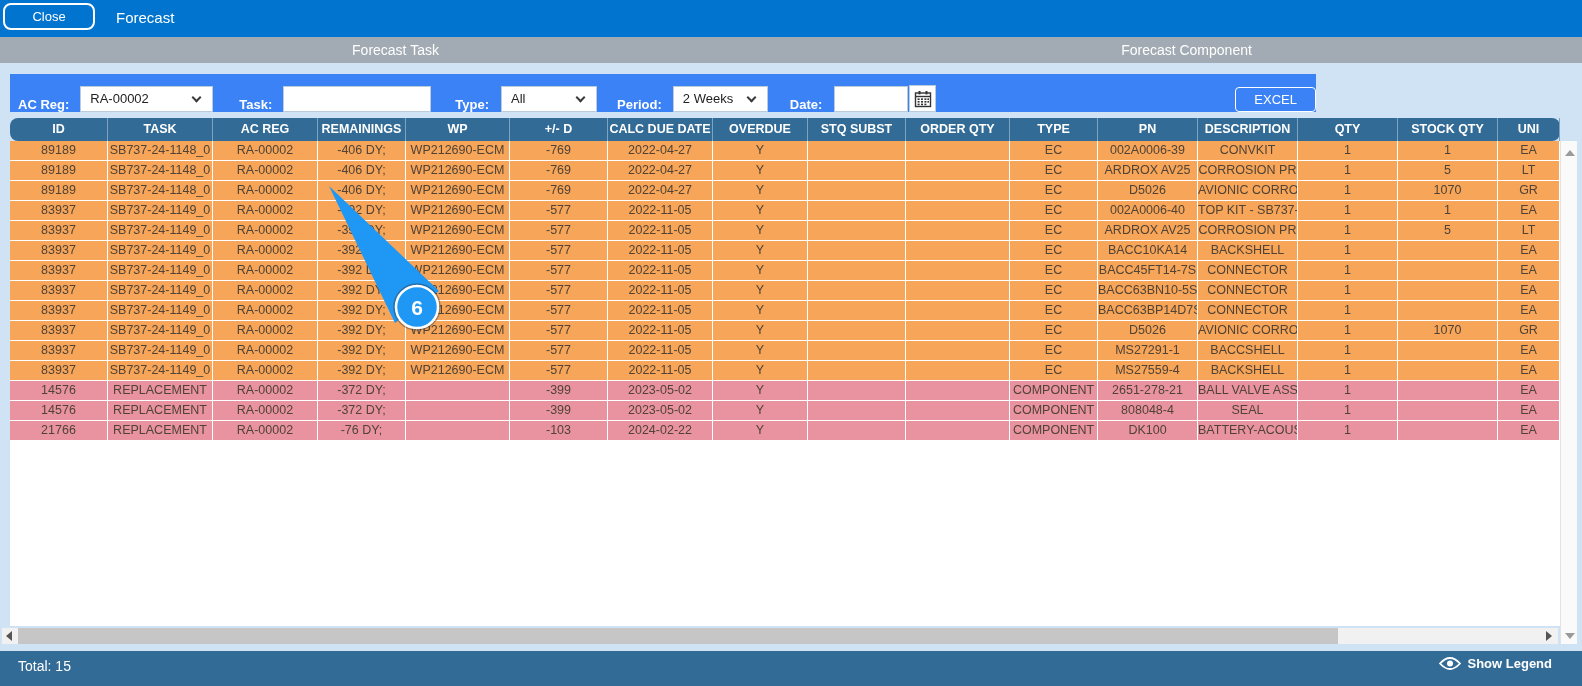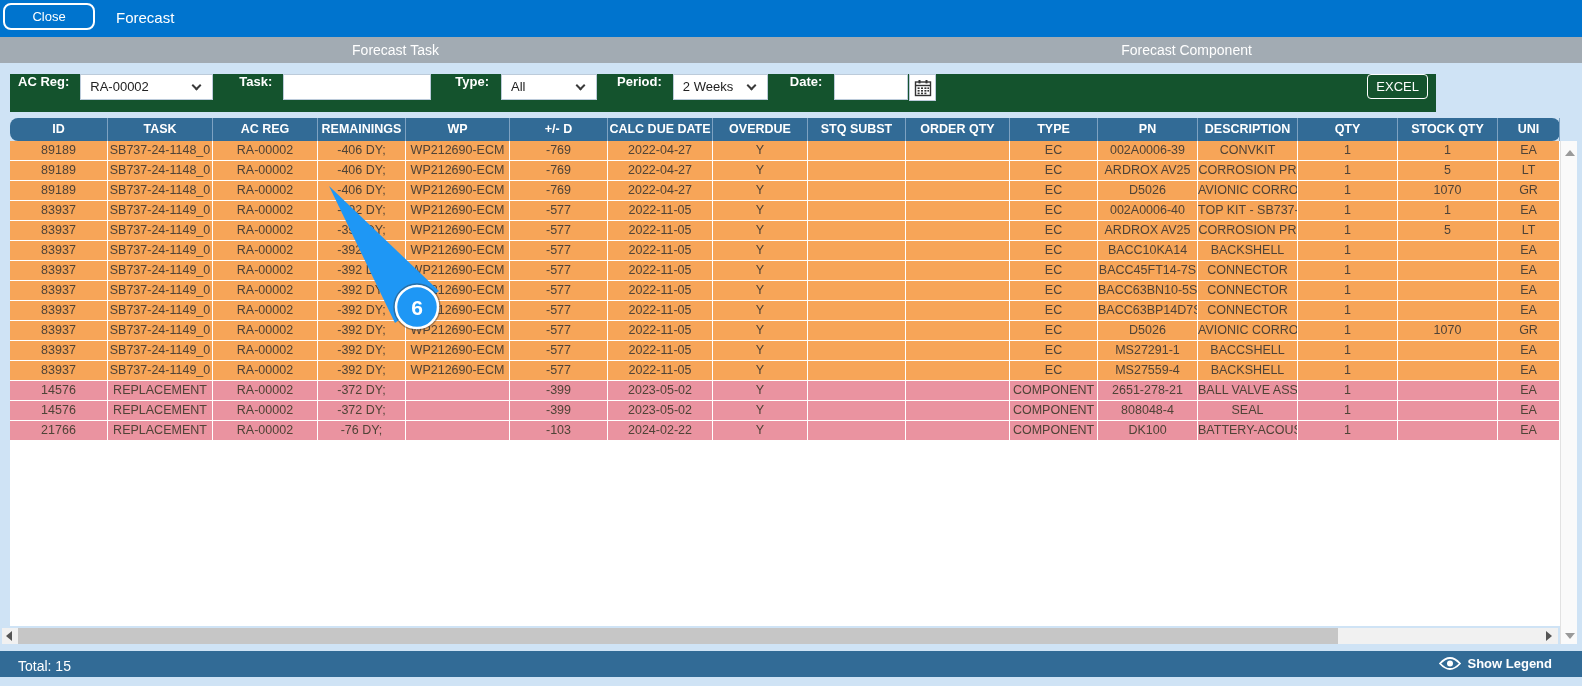--- a/index.html
+++ b/index.html
@@ -18,37 +18,37 @@
     background:transparent; border:2px solid #fff; border-radius:8px;
     color:#fff; font-size:13px; font-family:inherit; cursor:pointer;
   }
   .app-title { position:absolute; left:116px; top:9px; color:#ffffff; font-size:15px; }
   
   .tabbar { position:absolute; top:34px; left:0; width:1582px; height:29px; background:#0074ce; display:flex; gap:0; padding-top:3px; }
   .tab { flex:1; background:#a2abb3; color:#fff; font-size:14px; display:flex; align-items:center; justify-content:center; cursor:pointer; }
   .tab.active { background:#326b96; }
   
   .filterbar {
-    position:absolute; top:74px; left:10px; width:1426px; height:38px;
-    background:#14532d; display:flex; align-items:flex-start;
+    position:absolute; top:74px; left:10px; width:1306px; height:38px;
+    background:#3b82f6; display:flex; align-items:flex-end;
   }
   .f-label { color:#fff; font-size:13px; font-weight:bold; white-space:nowrap; }
   .sel {
     position:relative; background:#fff; border:1px solid #bccbda; height:26px;
     font-size:13px; color:#222; line-height:24px; padding-left:9px; cursor:pointer;
   }
   .sel .chev {
     position:absolute; right:12px; top:7px; width:7px; height:7px;
     border-right:2px solid #3a3a3a; border-bottom:2px solid #3a3a3a; transform:rotate(45deg);
   }
   .txt { background:#fff; border:1px solid #bccbda; height:26px; font-size:13px; padding:0 6px; font-family:inherit; }
   .cal-btn { width:27px; height:27px; background:#fff; border:1px solid #bccbda; margin-left:1px; display:flex; align-items:center; justify-content:center; cursor:pointer; }
   .excel-btn {
-    margin-left:auto; margin-right:8px; background:transparent; border:1px solid #fff; border-radius:4px;
-    color:#fff; font-size:13px; padding:4px 8px; font-family:inherit; cursor:pointer;
+    margin-left:auto; background:transparent; border:1px solid #fff; border-radius:4px;
+    color:#fff; font-size:13px; padding:4px 18px; font-family:inherit; cursor:pointer;
   }
   
   .grid-row {
     display:grid;
     grid-template-columns:98px 105px 105px 88px 104px 98px 105px 95px 98px 104px 88px 100px 100px 100px 100px 62px;
     border-radius:8px;
   }
   .table-header { position:absolute; top:118px; left:10px; width:1550px; height:23px; background:#326b96; }
   .th {
     color:#fff; font-size:12.5px; font-weight:bold; text-align:center; line-height:23px;
@@ -67,21 +67,21 @@
   
   .vscroll { position:absolute; top:141px; left:1560px; width:17px; height:503px; background:#fafafa; border-left:1px solid #e2e2e2; }
   .arr { width:0; height:0; position:absolute; }
   .arr-up   { left:4px; top:9px;    border-left:5px solid transparent; border-right:5px solid transparent; border-bottom:6px solid #9a9a9a; }
   .arr-down { left:4px; bottom:5px; border-left:5px solid transparent; border-right:5px solid transparent; border-top:6px solid #9a9a9a; }
   .hscroll { position:absolute; top:628px; left:2px; width:1556px; height:16px; background:#f1f1f1; }
   .arr-left  { left:4px; top:3px;  border-top:5px solid transparent; border-bottom:5px solid transparent; border-right:6px solid #555; }
   .arr-right { right:6px; top:3px; border-top:5px solid transparent; border-bottom:5px solid transparent; border-left:6px solid #555; }
   .hthumb { position:absolute; left:16px; top:0; width:1320px; height:16px; background:#c6c6c6; cursor:grab; }
   
-  .footer { position:absolute; top:651px; left:0; width:1582px; height:26px; background:#326b96; }
+  .footer { position:absolute; top:651px; left:0; width:1582px; height:36px; background:#326b96; }
   .total { position:absolute; left:18px; top:7px; color:#fff; font-size:14px; }
   .legend { position:absolute; right:30px; top:5px; display:flex; align-items:center; gap:7px; color:#fff; font-size:13px; font-weight:bold; cursor:pointer; }
   
   .annot { position:absolute; top:0; left:0; width:1582px; height:686px; pointer-events:none; z-index:50; }
 </style>
 </head>
 <body>
 
 <div class="topbar">
   <button class="close-btn">Close</button>

